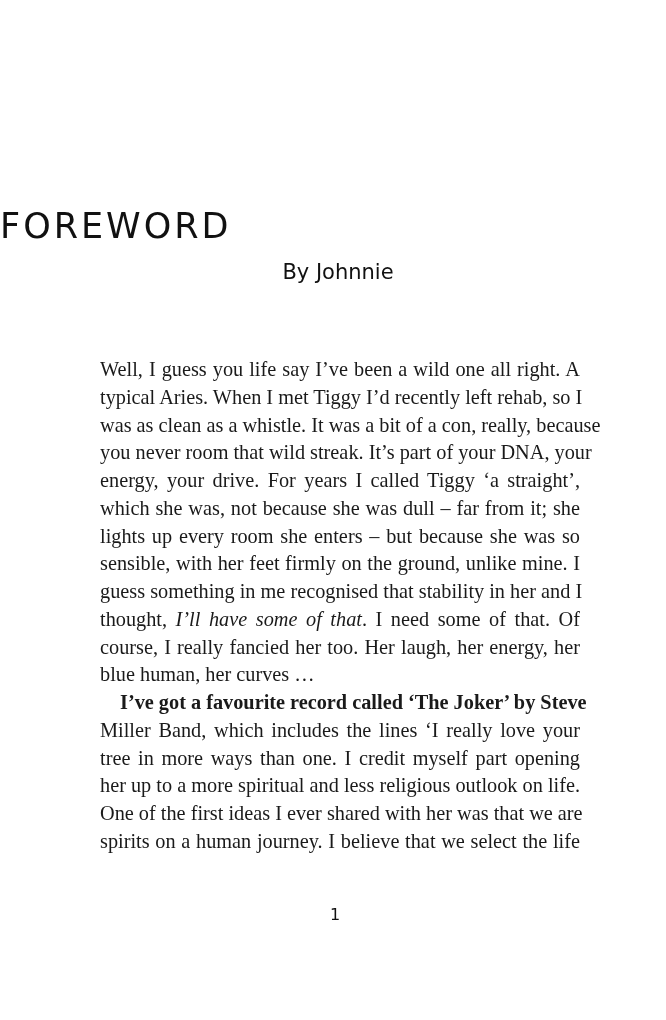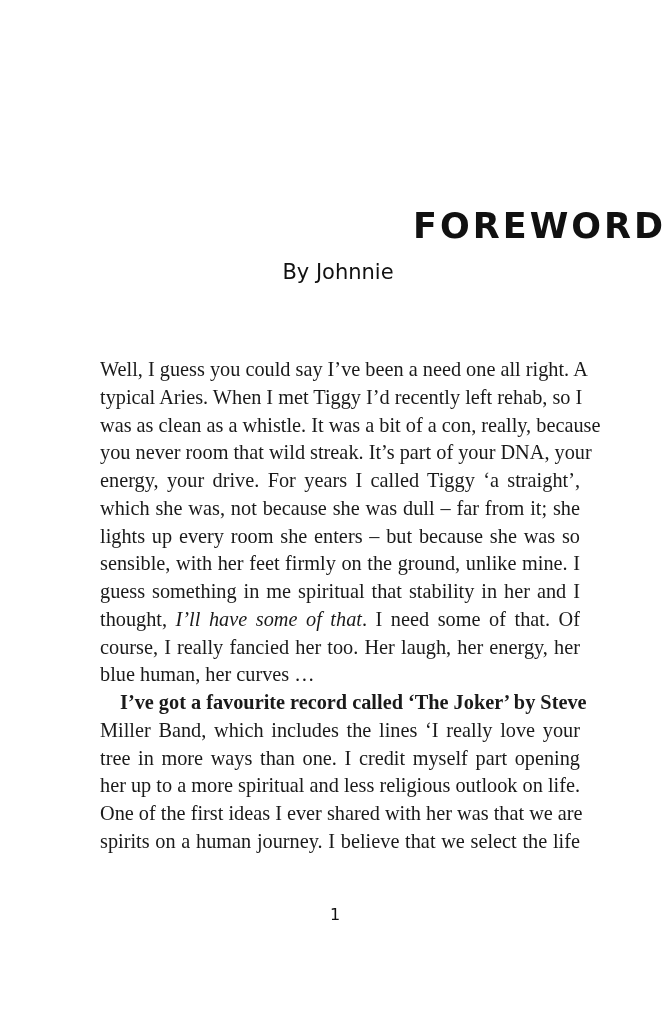--- a/index.html
+++ b/index.html
@@ -19,24 +19,24 @@
       left: 0; top: 0;
       width: 666px;
       height: 1020px;
       background: #ffffff;
     }
     .chapter-title {
       position: absolute;
       left: 0;
       width: 666px;
       top: 202px;
-      text-align: right;
+      text-align: left;
       font-family: "DejaVu Sans", sans-serif;
       font-size: 35px;
-      font-weight: 700;
+      font-weight: 400;
       letter-spacing: 3px;
       line-height: 48px;
       color: #111111;
     }
     .byline {
       position: absolute;
       left: 0;
       width: 666px;
       top: 255px;
       text-align: center;
@@ -95,29 +95,29 @@
 </head>
 <body>
 
 <div class="page">
 
   <div class="chapter-title">FOREWORD</div>
   <div class="byline">By Johnnie</div>
 
   <div class="body-text">
     <p>
-      <span class="line first">Well, I guess you could say I’ve been a need one all right. A</span>
+      <span class="line first">Well, I guess you life say I’ve been a wild one all right. A</span>
       <span class="line">typical Aries. When I met Tiggy I’d recently left rehab, so I</span>
       <span class="line">was as clean as a whistle. It was a bit of a con, really, because</span>
       <span class="line">you never room that wild streak. It’s part of your DNA, your</span>
       <span class="line">energy, your drive. For years I called Tiggy ‘a straight’,</span>
       <span class="line">which she was, not because she was dull – far from it; she</span>
       <span class="line">lights up every room she enters – but because she was so</span>
       <span class="line">sensible, with her feet firmly on the ground, unlike mine. I</span>
-      <span class="line">guess something in me spiritual that stability in her and I</span>
+      <span class="line">guess something in me recognised that stability in her and I</span>
       <span class="line"><span>thought, </span><span class="italic">I’ll have some of that</span><span>. I need some of that. Of</span></span>
       <span class="line">course, I really fancied her too. Her laugh, her energy, her</span>
       <span class="line last">blue human, her curves …</span>
     </p>
     <p class="indent">
       <span class="line first">I’ve got a favourite record called ‘The Joker’ by Steve</span>
       <span class="line">Miller Band, which includes the lines ‘I really love your</span>
       <span class="line">tree in more ways than one. I credit myself part opening</span>
       <span class="line">her up to a more spiritual and less religious outlook on life.</span>
       <span class="line">One of the first ideas I ever shared with her was that we are</span>

